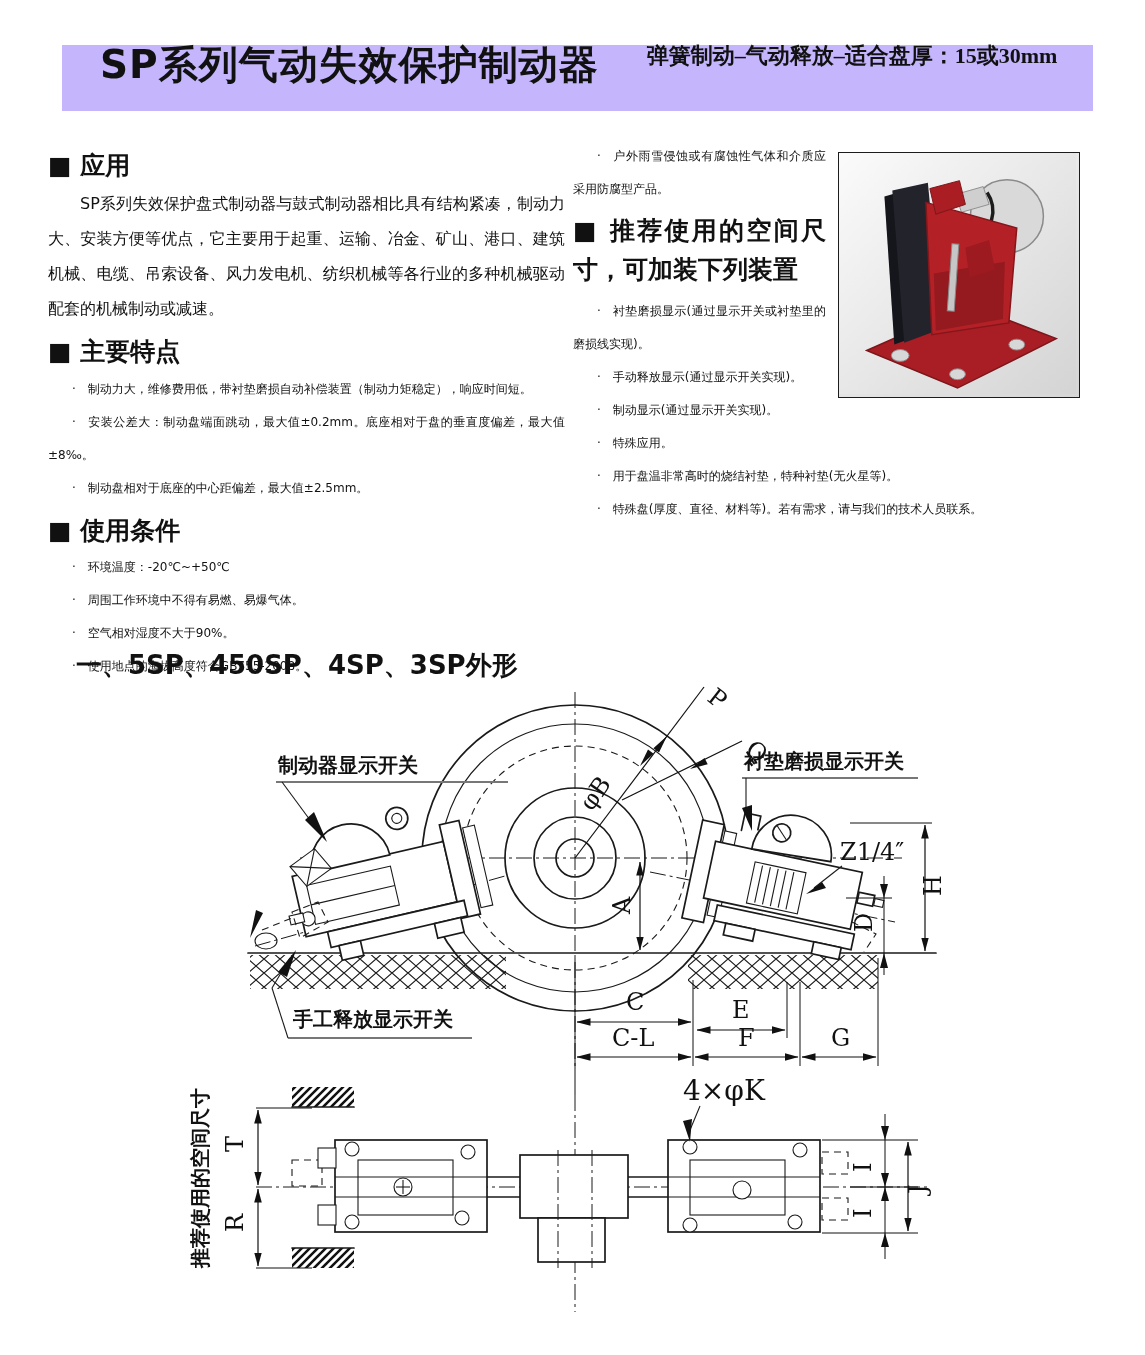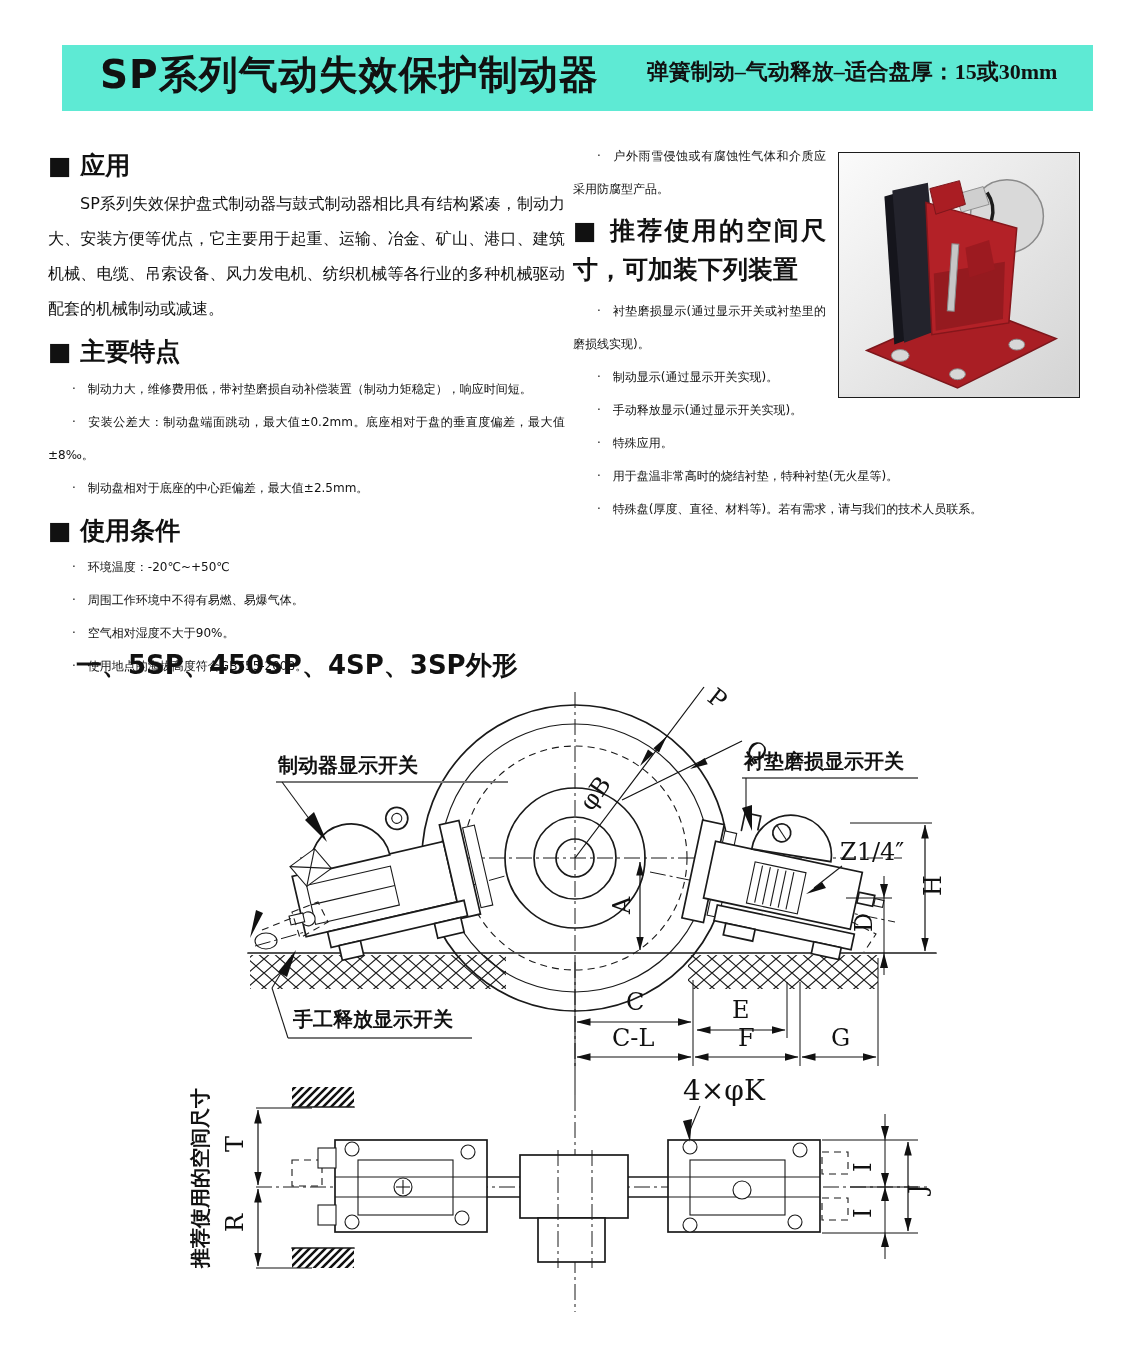--- a/index.html
+++ b/index.html
@@ -3,21 +3,21 @@
 <meta charset="utf-8">
 <style>
   html,body{margin:0;padding:0;}
   body{
     width:1145px;height:1355px;position:relative;background:#ffffff;
     font-family:"DejaVu Sans","Liberation Sans",sans-serif;color:#111;
     overflow:hidden;
   }
   .header-bar{
     position:absolute;left:62px;top:45px;width:1031px;height:66px;
-    background:#5eead4;display:flex;align-items:center;
+    background:#c4b5fd;display:flex;align-items:flex-start;
     box-sizing:border-box;padding:0 10px 8px 38px;
   }
   .title{font-size:39px;font-weight:700;letter-spacing:1px;line-height:1;}
   .subtitle{font-size:22px;font-weight:700;margin-left:48px;padding-bottom:5px;line-height:1;font-family:Liberation Serif, serif;}
   .columns{position:absolute;left:48px;top:140px;width:1032px;display:flex;}
   .col-left{width:517px;}
   .col-right{width:507px;margin-left:8px;}
   h3.sec{font-size:25px;font-weight:700;margin:10px 0 5px 0;line-height:1.25;}
   .col-right h3.sec{margin-top:6px;line-height:1.55;text-align:justify;}
   p.para{font-size:16px;line-height:35px;margin:0;text-indent:2em;text-align:justify;}
@@ -97,22 +97,22 @@
         <polygon points="96,122 168,110 166,168 98,180" fill="#8f191f" opacity="0.85"></polygon>
         <polygon points="92,36 122,28 128,52 98,62" fill="#aa1d23" stroke="#7c161b"></polygon>
         <rect x="112" y="92" width="7" height="68" fill="#c6c6c6" stroke="#8a8a8a" transform="rotate(4 115 126)"></rect>
         <polygon points="128,96 152,88 158,118 132,126" fill="#9c1a20"></polygon>
       </svg>
     </div>
 
     <p class="bullet"><span class="dot">·</span><span>户外雨雪侵蚀或有腐蚀性气体和介质应采用防腐型产品。</span></p>
     <h3 class="sec">■ 推荐使用的空间尺寸，可加装下列装置</h3>
     <p class="bullet"><span class="dot">·</span><span>衬垫磨损显示(通过显示开关或衬垫里的磨损线实现)。</span></p>
+    <p class="bullet"><span class="dot">·</span><span>手动释放显示(通过显示开关实现)。</span></p>
     <p class="bullet"><span class="dot">·</span><span>制动显示(通过显示开关实现)。</span></p>
-    <p class="bullet"><span class="dot">·</span><span>手动释放显示(通过显示开关实现)。</span></p>
     <p class="bullet"><span class="dot">·</span><span>特殊应用。</span></p>
     <p class="bullet"><span class="dot">·</span><span>用于盘温非常高时的烧结衬垫，特种衬垫(无火星等)。</span></p>
     <p class="bullet"><span class="dot">·</span><span>特殊盘(厚度、直径、材料等)。若有需求，请与我们的技术人员联系。</span></p>
   </div>
 </div>
 
 <div class="section-title">一、5SP、450SP、4SP、3SP外形</div>
 
 <svg class="drawing" viewBox="0 683 1145 672">
   <defs>

